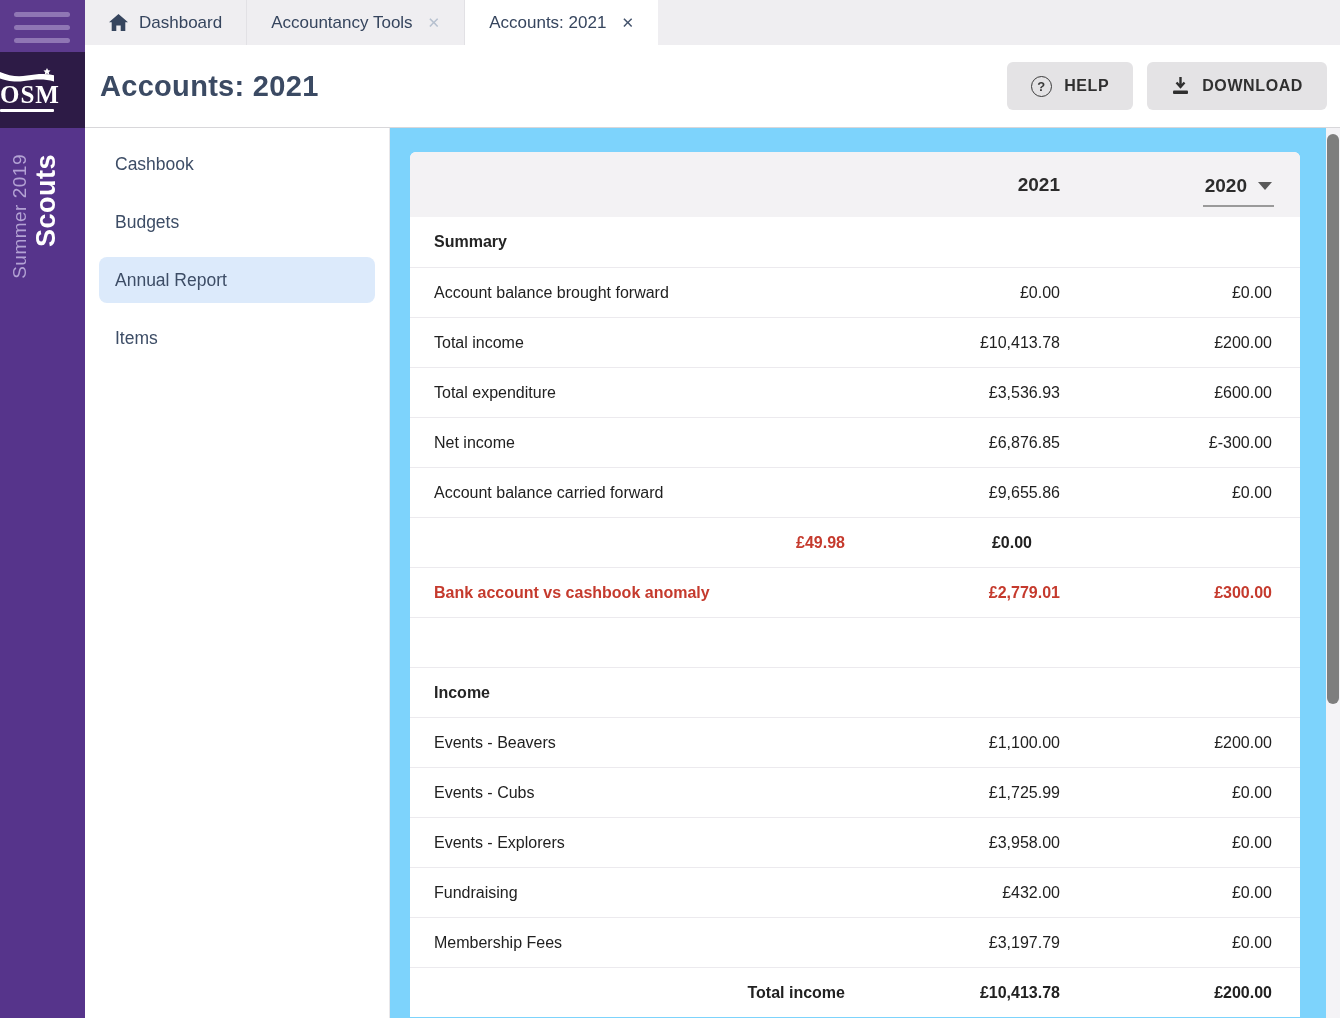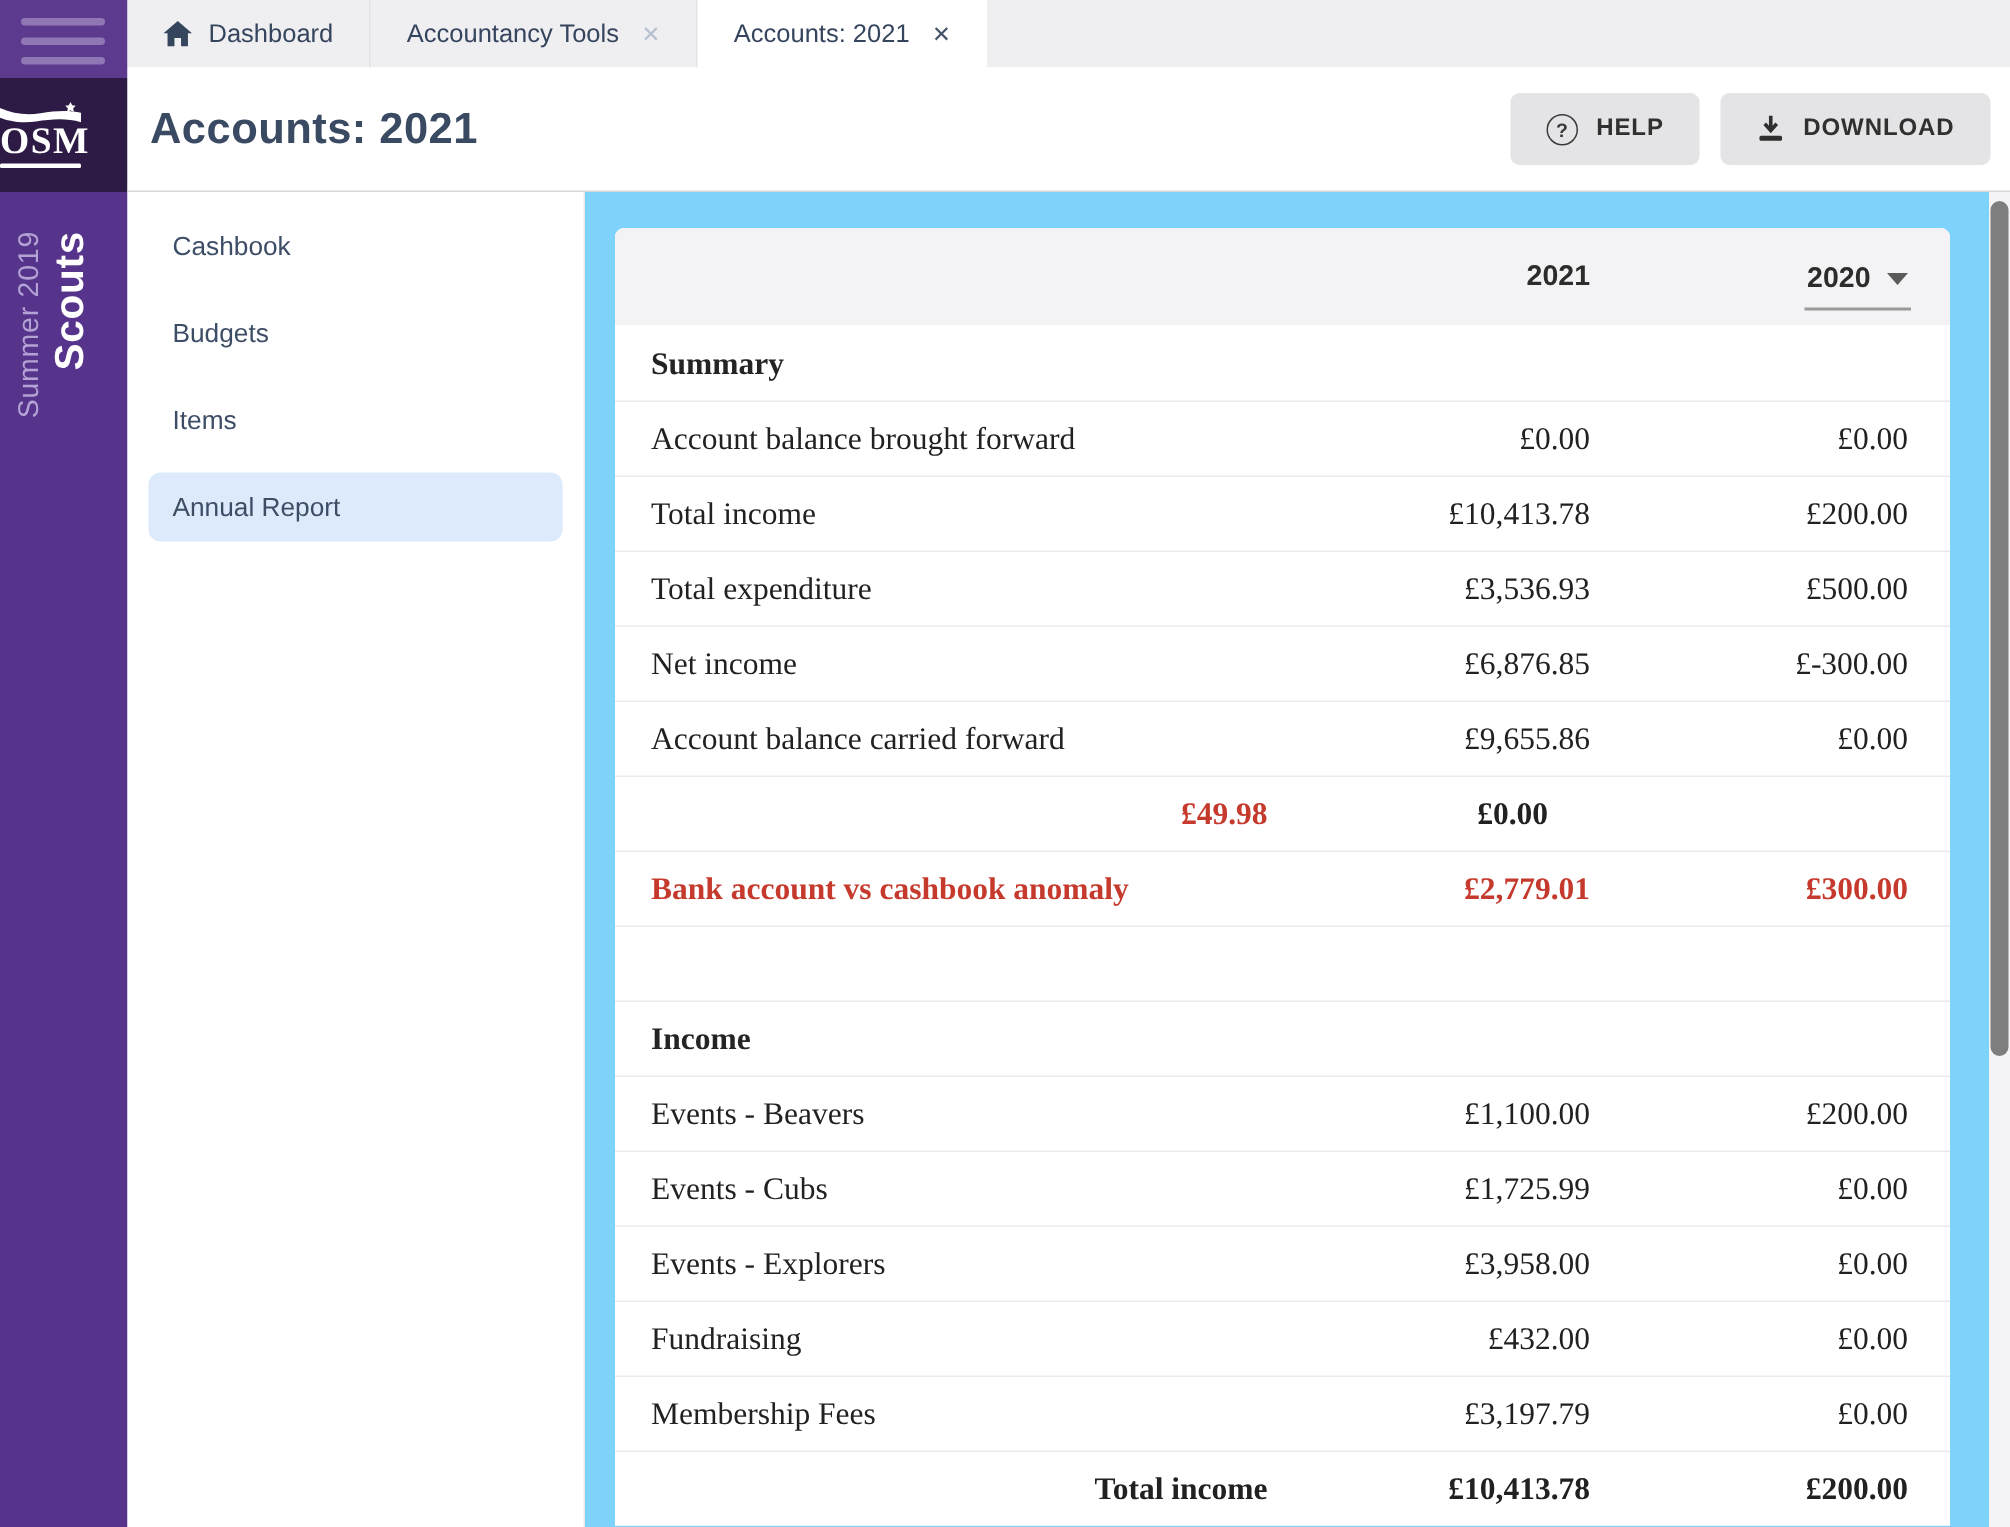--- a/index.html
+++ b/index.html
@@ -57,21 +57,21 @@
 
   .thead { display:grid; grid-template-columns:1fr 215px 240px; align-items:center; height:65px;
            background:#f3f2f4; border-radius:6px 6px 0 0; font-size:19px; font-weight:600; color:#2c2c2c; }
   .thead .hcell { text-align:right; }
   .year-select { display:inline-flex; align-items:center; gap:11px; border-bottom:2px solid #9a9a9a;
                  padding:2px 2px 8px 2px; margin-right:26px; position:relative; top:5px; cursor:pointer; }
   .caret { width:0; height:0; border-left:7px solid transparent; border-right:7px solid transparent;
            border-top:8px solid #5a5a5a; }
 
   .trow { display:grid; grid-template-columns:1fr 215px 240px; align-items:center; height:50px;
-          border-top:1px solid #eceaee; font-size:21px; color:#212121; background:#fff;font-family:Liberation Serif, serif; }
+          border-top:1px solid #eceaee; font-size:16px; color:#212121; background:#fff; }
   .tbody .trow:first-child { border-top:none; }
   .c-label { padding-left:24px; }
   .c-val { text-align:right; }
   .c-last { padding-right:28px; }
   .section-title .c-label { font-weight:700; color:#242424; }
   .alert .c-label { color:var(--alert,#c53a2d); font-weight:700; }
   .vs-alert { color:var(--alert,#c53a2d); font-weight:700; }
   .vs-bold { font-weight:700; }
   .footer-row { font-weight:700; }
   .footer-row .c-label { text-align:right; padding-left:0; }
@@ -139,25 +139,25 @@
     </button>
   </div>
 
   <div class="subnav">
     <div class="nav-item">
       <span>Cashbook</span>
     </div>
     <div class="nav-item">
       <span>Budgets</span>
     </div>
+    <div class="nav-item active">
+      <span>Annual Report</span>
+    </div>
     <div class="nav-item">
       <span>Items</span>
-    </div>
-    <div class="nav-item active">
-      <span>Annual Report</span>
     </div>
   </div>
 
   <div class="main">
     <div class="card">
       <div class="thead">
         <div></div>
         <div class="hcell">2021</div>
         <div class="hcell">
           <span class="year-select">
@@ -178,21 +178,21 @@
     <div class="c-val c-last">£0.00</div>
   </div>
           <div class="trow">
     <div class="c-label">Total income</div>
     <div class="c-val">£10,413.78</div>
     <div class="c-val c-last">£200.00</div>
   </div>
           <div class="trow">
     <div class="c-label">Total expenditure</div>
     <div class="c-val">£3,536.93</div>
-    <div class="c-val c-last">£500.00</div>
+    <div class="c-val c-last">£600.00</div>
   </div>
           <div class="trow">
     <div class="c-label">Net income</div>
     <div class="c-val">£6,876.85</div>
     <div class="c-val c-last">£-300.00</div>
   </div>
           <div class="trow">
     <div class="c-label">Account balance carried forward</div>
     <div class="c-val">£9,655.86</div>
     <div class="c-val c-last">£0.00</div>

